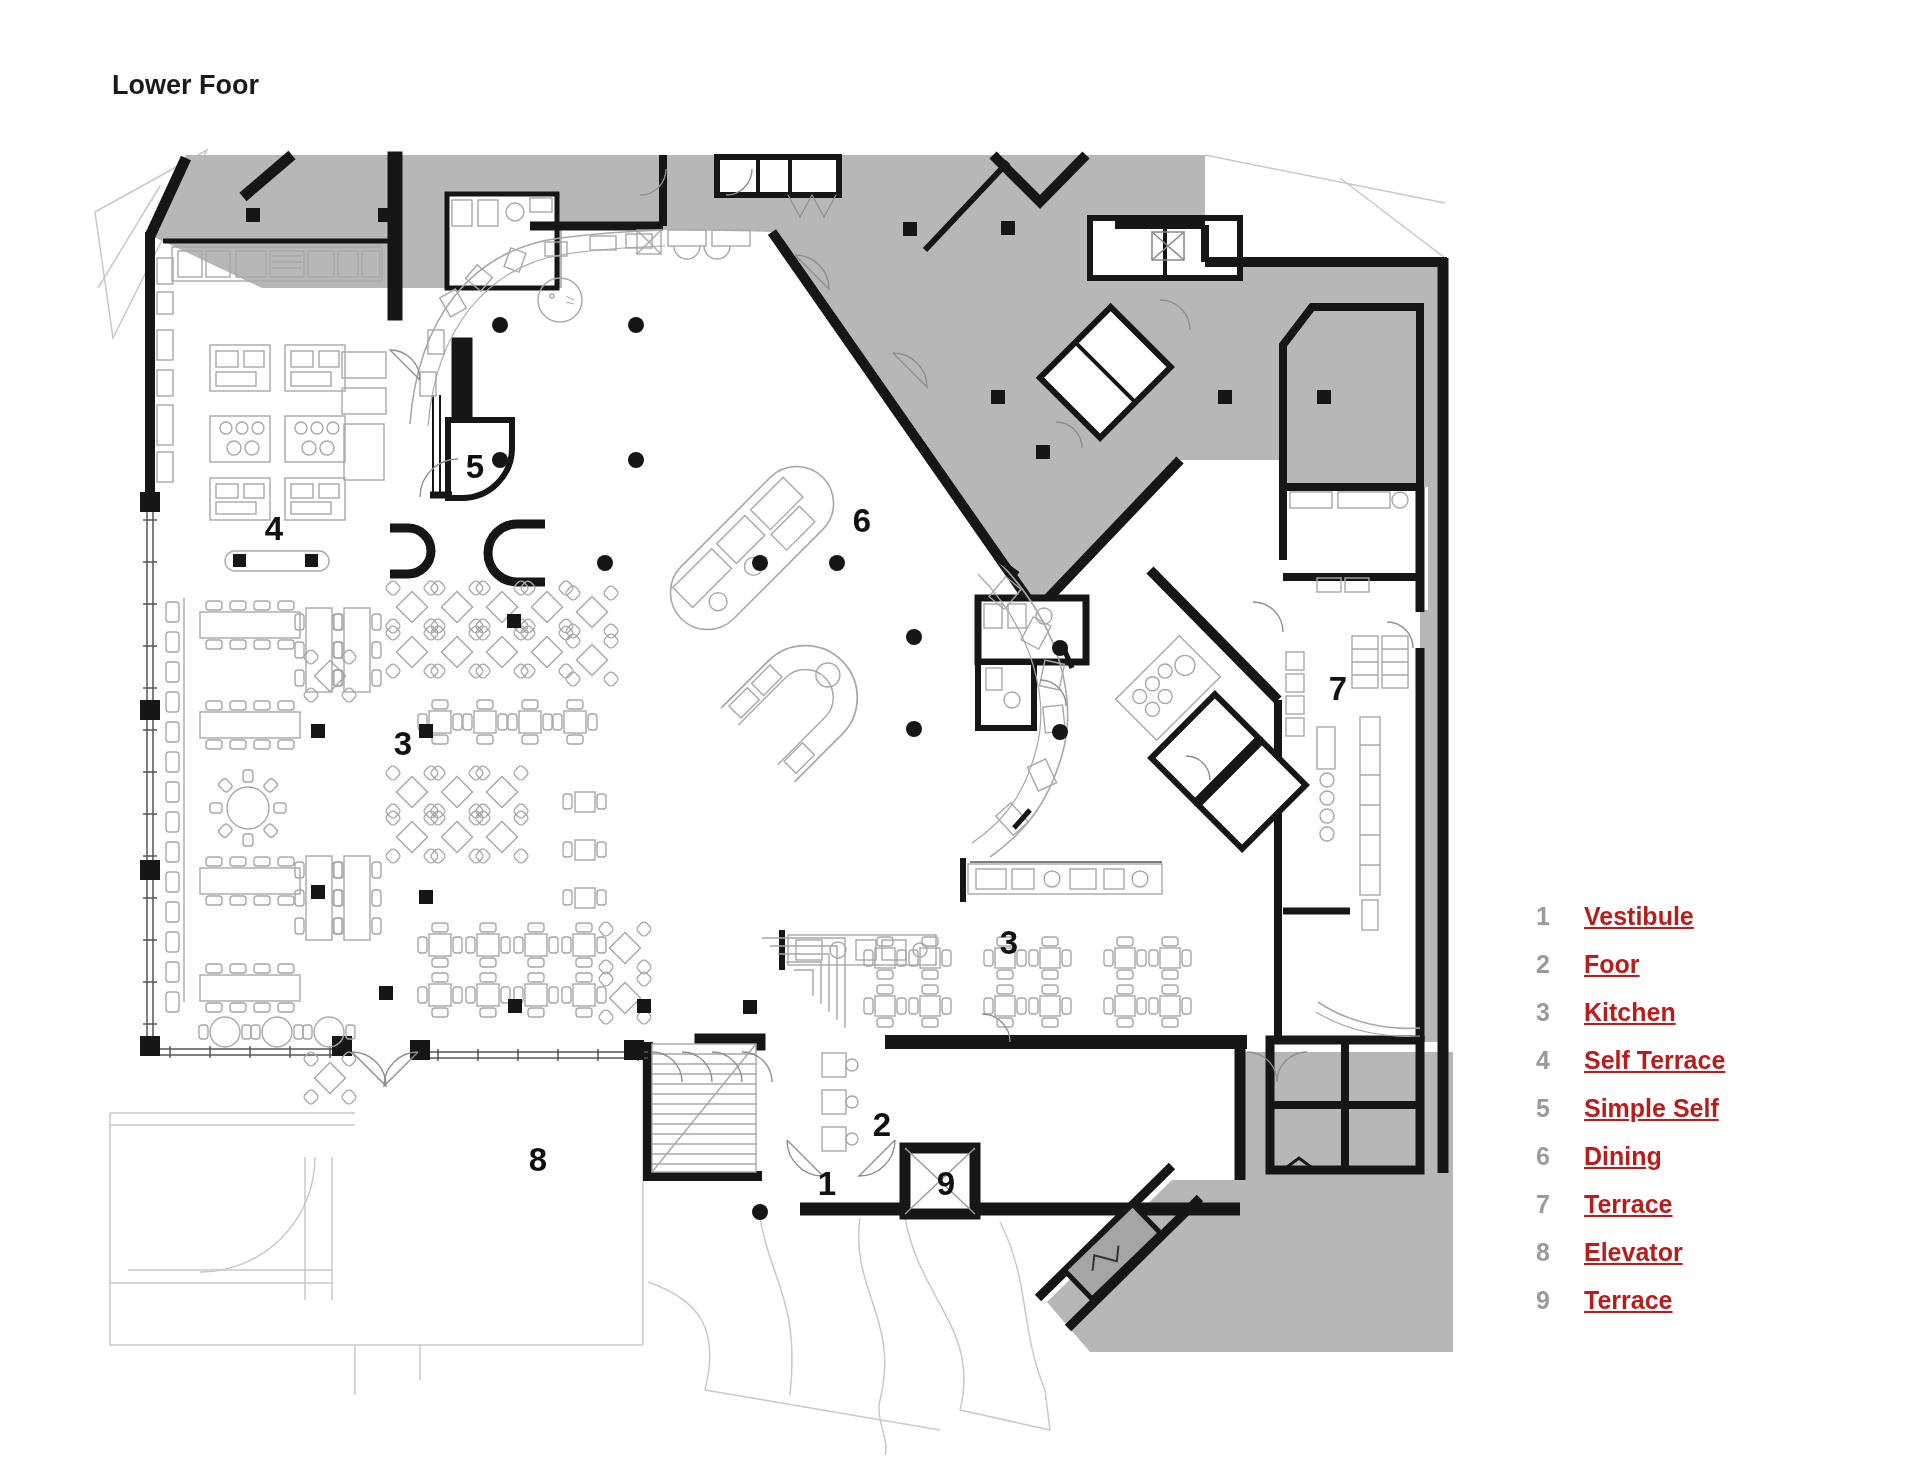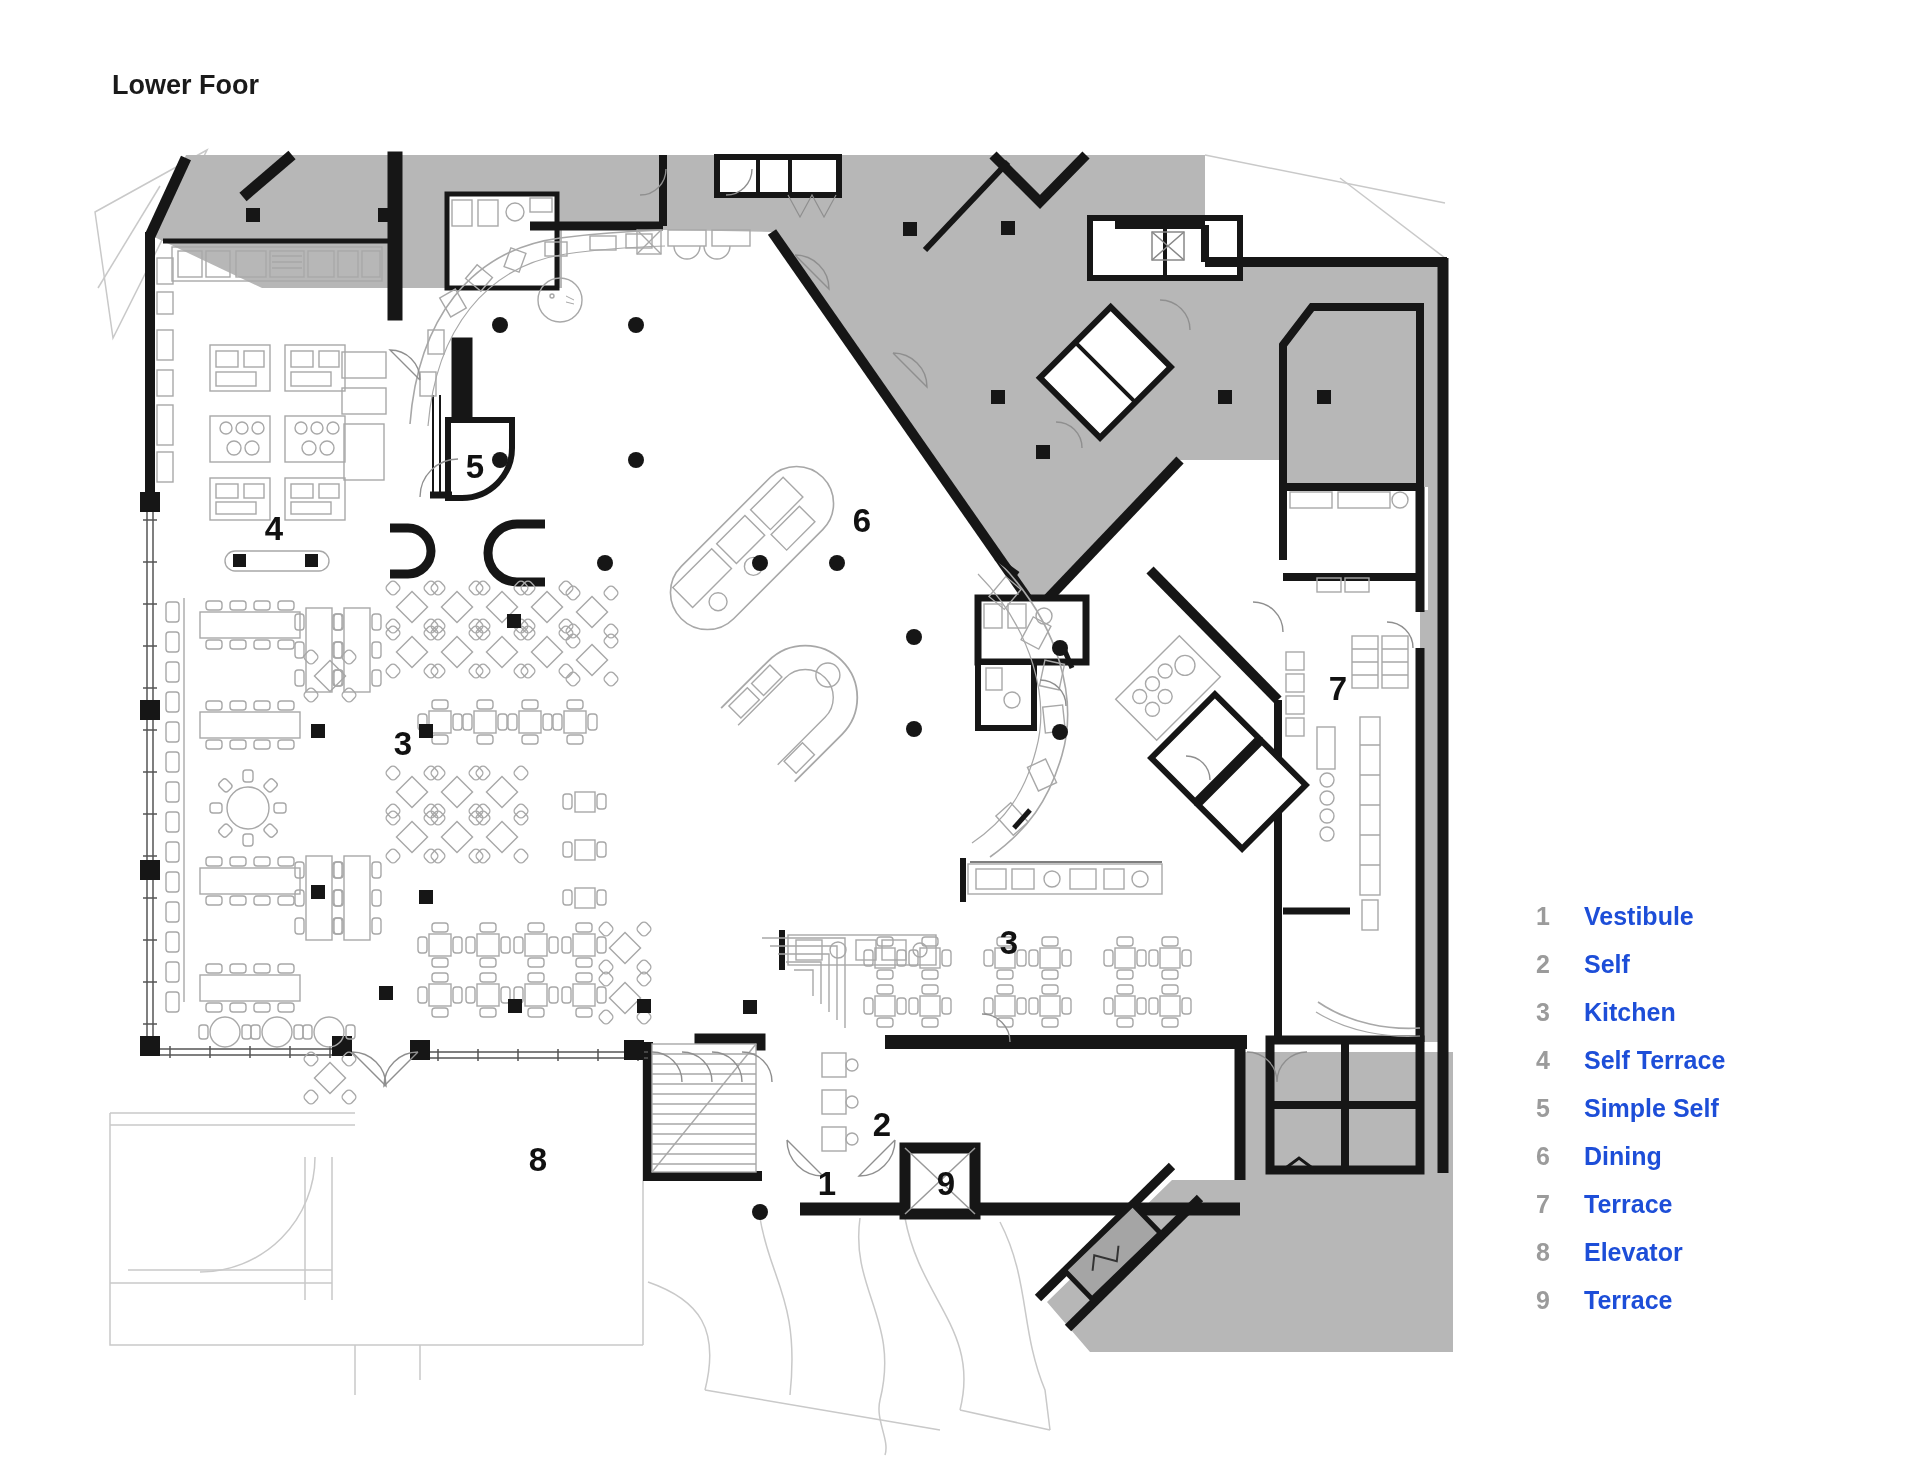--- a/index.html
+++ b/index.html
@@ -2,21 +2,21 @@
 <html><head>
 <meta charset="utf-8">
 <style>
   html,body{margin:0;padding:0;background:#ffffff;}
   body{width:1920px;height:1484px;position:relative;font-family:"Liberation Sans",sans-serif;overflow:hidden;}
   #stage{position:absolute;left:0;top:0;width:1920px;height:1204px;}
   #drawing-title{position:absolute;left:112px;top:70px;font-size:27px;font-weight:bold;color:#1a1a1a;letter-spacing:0px;}
   #legend{position:absolute;left:1536px;top:902px;}
   .legend-row{display:flex;align-items:baseline;height:48px;font-size:25px;font-weight:bold;}
   .legend-num{width:34px;color:#9b9b9b;}
-  .legend-label{color:#1d4ed8;margin-left:14px;}
+  .legend-label{color:#b91c1c;margin-left:14px;text-decoration:underline;}
   svg{position:absolute;left:0;top:0;}
   text.room-num{font-family:"Liberation Sans",sans-serif;font-weight:bold;font-size:33px;fill:#111;}
 </style>
 </head>
 <body>
 
 <div id="stage">
   <div id="drawing-title">Lower Foor</div>
 
   <svg id="plan" width="1920" height="1484" viewBox="0 0 1920 1484">
@@ -764,21 +764,21 @@
       </g>
   </svg>
 
   <div id="legend">
       <div class="legend-row">
         <span class="legend-num">1</span>
         <span class="legend-label">Vestibule</span>
       </div>
       <div class="legend-row">
         <span class="legend-num">2</span>
-        <span class="legend-label">Self</span>
+        <span class="legend-label">Foor</span>
       </div>
       <div class="legend-row">
         <span class="legend-num">3</span>
         <span class="legend-label">Kitchen</span>
       </div>
       <div class="legend-row">
         <span class="legend-num">4</span>
         <span class="legend-label">Self Terrace</span>
       </div>
       <div class="legend-row">

